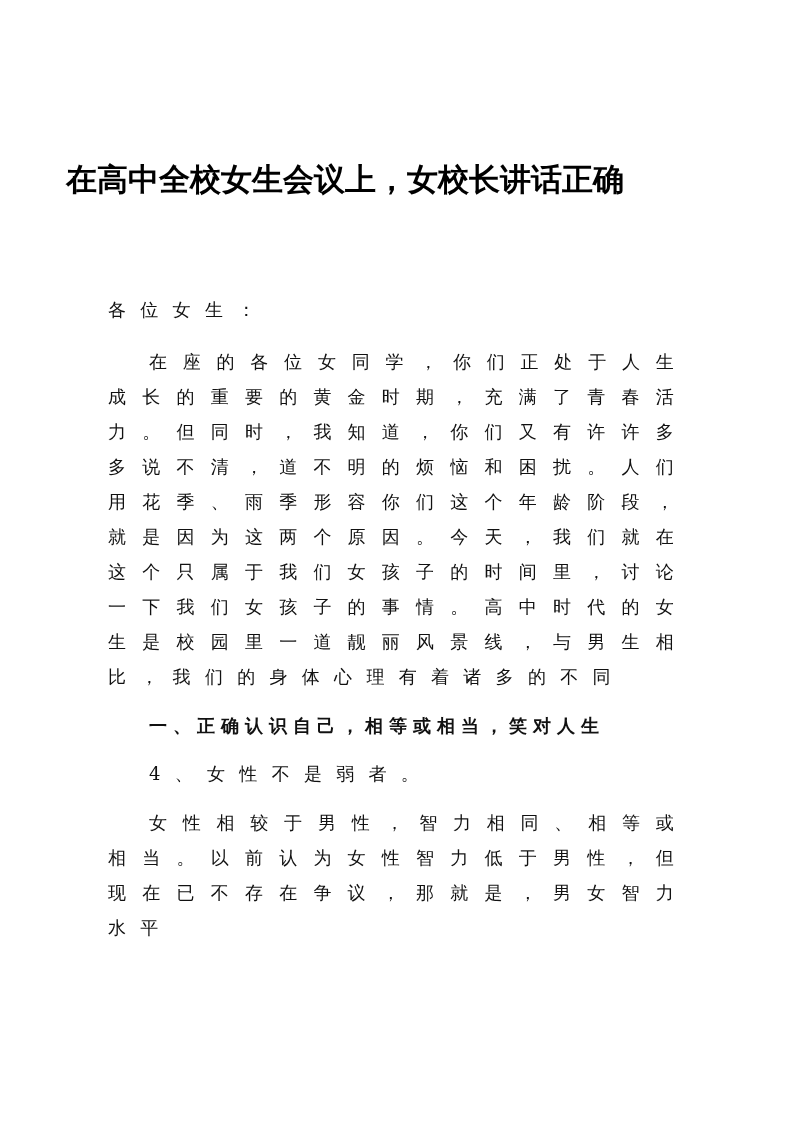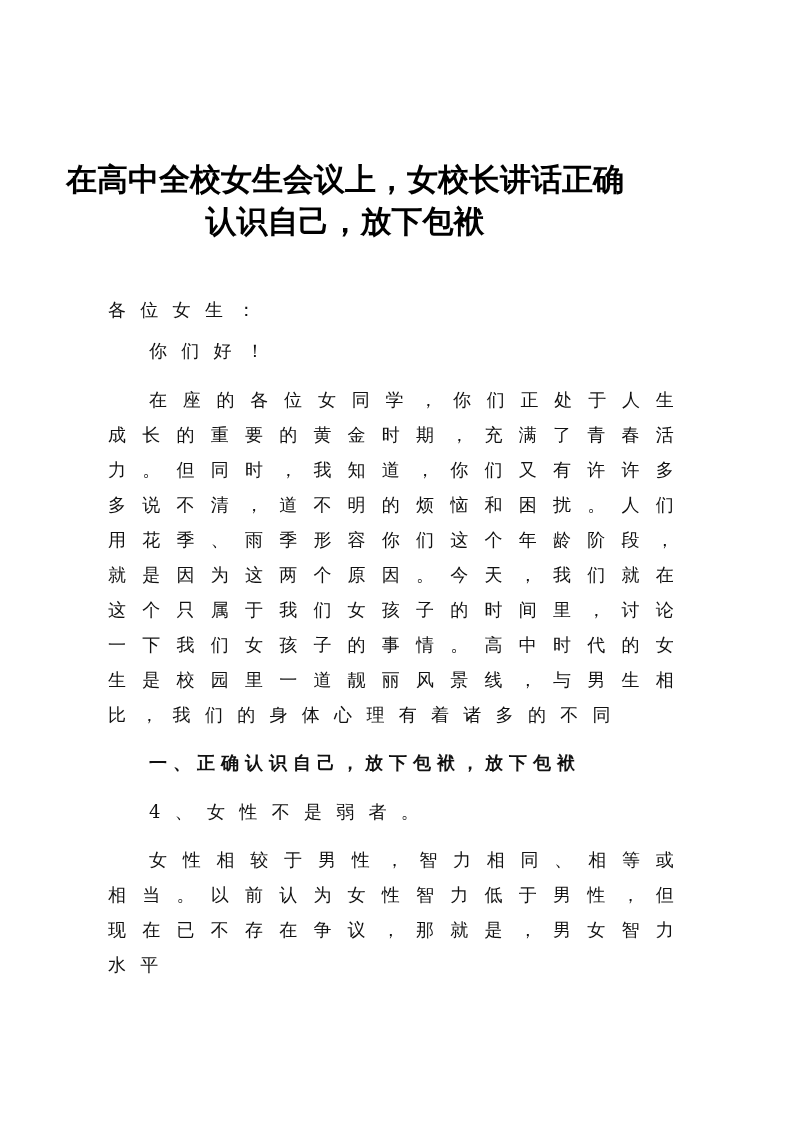--- a/index.html
+++ b/index.html
@@ -5,31 +5,29 @@
     html, body { margin: 0; padding: 0; background: #ffffff; }
     body { width: 793px; height: 1122px; position: relative; overflow: hidden;
            font-family: "DejaVu Serif", "Liberation Serif", serif; color: #111; }
     .title { position: absolute; left: 0; top: 158px; width: 690px; text-align: center;
              font-family: "DejaVu Sans", "Liberation Sans", sans-serif; font-weight: bold;
              font-size: 31px; line-height: 42px; color: #000; letter-spacing: 0px; }
     .body-text { position: absolute; left: 108px; top: 292px; width: 580px;
                  font-size: 18px; line-height: 35px; letter-spacing: 14.3px; }
     .p { margin: 0 0 13.5px 0; text-align: justify; text-align-last: left; }
     .indent { text-indent: 41px; }
-    .salutation { margin-bottom: 6px; }
+    .salutation { margin-bottom: 17px; }
     .heading { font-weight: bold; font-family: "DejaVu Sans", "Liberation Sans", sans-serif; letter-spacing: 6px; }
   </style>
 </head>
 <body>
 
 <div class="title">
   <div>在高中全校女生会议上，女校长讲话正确</div>
-  <div>认识自己，放下包袱</div>
 </div>
 
 <div class="body-text">
   <p class="p salutation">各位女生：</p>
-  <p class="p indent">你们好！</p>
   <p class="p indent">在座的各位女同学，你们正处于人生成长的重要的黄金时期，充满了青春活力。但同时，我知道，你们又有许许多多说不清，道不明的烦恼和困扰。人们用花季、雨季形容你们这个年龄阶段，就是因为这两个原因。今天，我们就在这个只属于我们女孩子的时间里，讨论一下我们女孩子的事情。高中时代的女生是校园里一道靓丽风景线，与男生相比，我们的身体心理有着诸多的不同</p>
-  <p class="p indent heading">一、正确认识自己，放下包袱，放下包袱</p>
+  <p class="p indent heading">一、正确认识自己，相等或相当，笑对人生</p>
   <p class="p indent">4、女性不是弱者。</p>
   <p class="p indent">女性相较于男性，智力相同、相等或相当。以前认为女性智力低于男性，但现在已不存在争议，那就是，男女智力水平</p>
 </div>
 
 </body></html>

